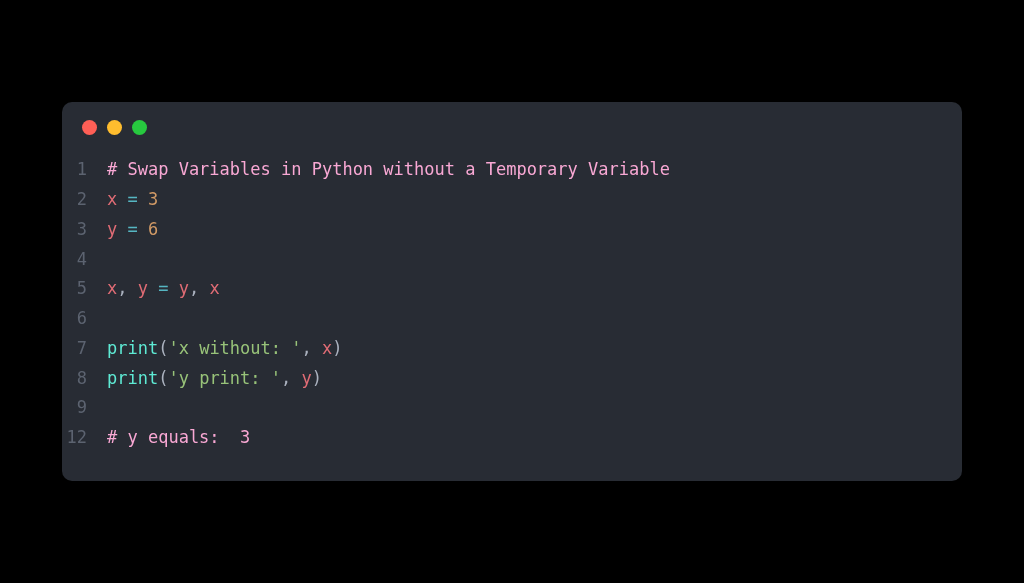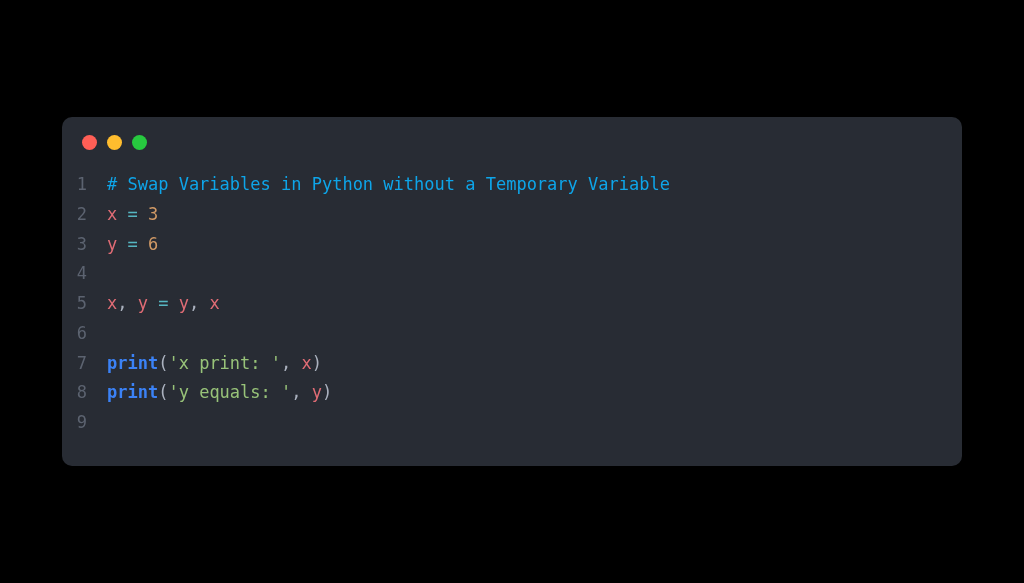--- a/index.html
+++ b/index.html
@@ -49,42 +49,43 @@
       color: #5c6370;
       text-align: right;
       width: 45px;
       padding-right: 20px;
       user-select: none;
       flex-shrink: 0;
     }
     .code {
       flex: 1;
     }
-    .tok-comment { color: #0ea5e9; }
+    .tok-comment { color: #f9a8d4; }
     .tok-var { color: #e06c75; }
     .tok-op { color: #56b6c2; }
     .tok-num { color: #d19a66; }
     .tok-punct { color: #abb2bf; }
-    .tok-builtin { color: #3b82f6; font-weight: bold; }
+    .tok-builtin { color: #5eead4; }
     .tok-string { color: #98c379; }
     .tok-default { color: #abb2bf; }
   </style>
 </head>
 <body>
 
 <div class="window">
   <div class="titlebar">
     <div class="dot dot-red"></div>
     <div class="dot dot-yellow"></div>
     <div class="dot dot-green"></div>
   </div>
   <div class="code-area" id="code-area">
   <div class="line"><span class="lineno">1</span><span class="code"><span class="tok-comment"># Swap Variables in Python without a Temporary Variable</span></span></div>
       <div class="line"><span class="lineno">2</span><span class="code"><span class="tok-var">x</span><span class="tok-default"> </span><span class="tok-op">=</span><span class="tok-default"> </span><span class="tok-num">3</span></span></div>
       <div class="line"><span class="lineno">3</span><span class="code"><span class="tok-var">y</span><span class="tok-default"> </span><span class="tok-op">=</span><span class="tok-default"> </span><span class="tok-num">6</span></span></div>
       <div class="line"><span class="lineno">4</span><span class="code">&nbsp;</span></div>
       <div class="line"><span class="lineno">5</span><span class="code"><span class="tok-var">x</span><span class="tok-punct">, </span><span class="tok-var">y</span><span class="tok-default"> </span><span class="tok-op">=</span><span class="tok-default"> </span><span class="tok-var">y</span><span class="tok-punct">, </span><span class="tok-var">x</span></span></div>
       <div class="line"><span class="lineno">6</span><span class="code">&nbsp;</span></div>
-      <div class="line"><span class="lineno">7</span><span class="code"><span class="tok-builtin">print</span><span class="tok-punct">(</span><span class="tok-string">'x print: '</span><span class="tok-punct">, </span><span class="tok-var">x</span><span class="tok-punct">)</span></span></div>
-      <div class="line"><span class="lineno">8</span><span class="code"><span class="tok-builtin">print</span><span class="tok-punct">(</span><span class="tok-string">'y equals: '</span><span class="tok-punct">, </span><span class="tok-var">y</span><span class="tok-punct">)</span></span></div>
+      <div class="line"><span class="lineno">7</span><span class="code"><span class="tok-builtin">print</span><span class="tok-punct">(</span><span class="tok-string">'x without: '</span><span class="tok-punct">, </span><span class="tok-var">x</span><span class="tok-punct">)</span></span></div>
+      <div class="line"><span class="lineno">8</span><span class="code"><span class="tok-builtin">print</span><span class="tok-punct">(</span><span class="tok-string">'y print: '</span><span class="tok-punct">, </span><span class="tok-var">y</span><span class="tok-punct">)</span></span></div>
       <div class="line"><span class="lineno">9</span><span class="code">&nbsp;</span></div>
+      <div class="line"><span class="lineno">12</span><span class="code"><span class="tok-comment"># y equals:  3</span></span></div>
     </div>
 </div>
 
 </body></html>

